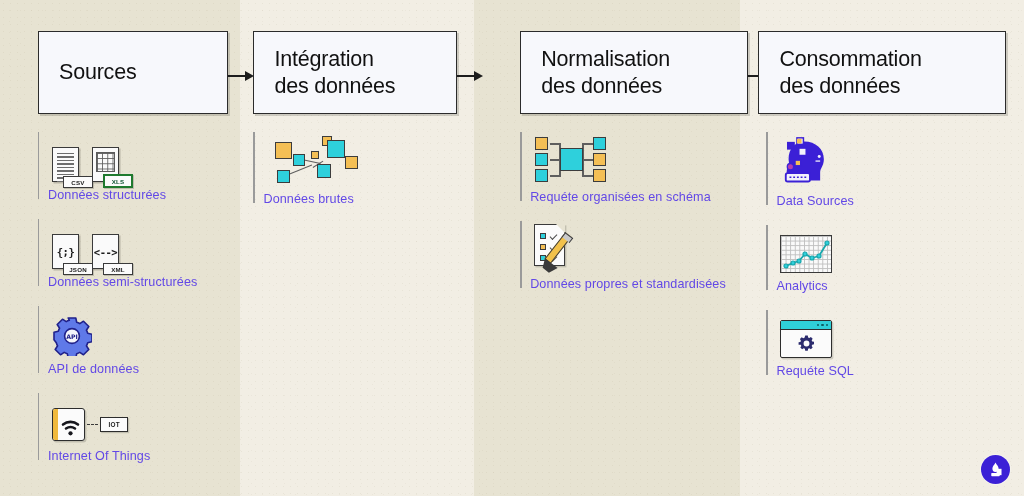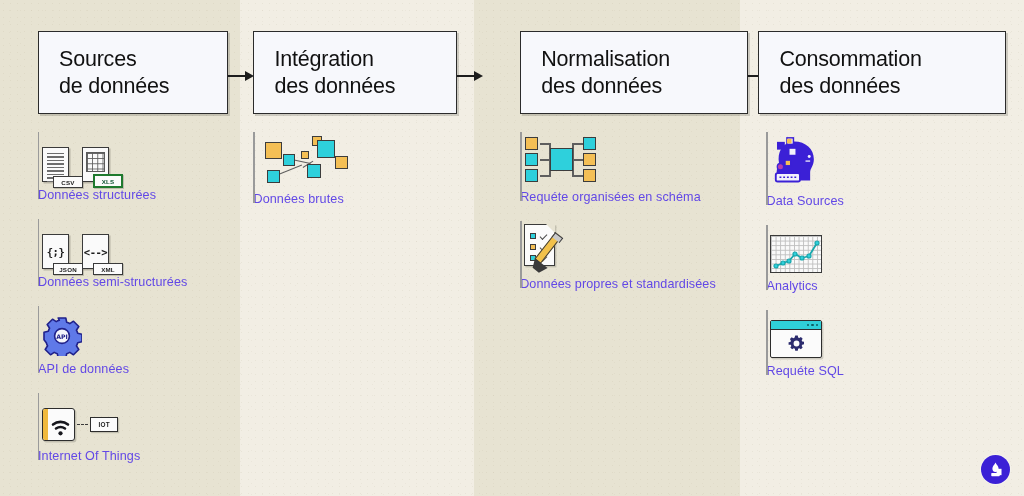--- a/index.html
+++ b/index.html
@@ -91,20 +91,21 @@
 
   
   .items {
     position: absolute;
     left: 38px;
     top: 130px;
     width: 230px;
   }
   .item {
     position: relative;
+    padding-left: 10px;
     margin-bottom: 14px;
   }
   .item::before {
     content: "";
     position: absolute;
     left: 0; top: 2px;
     width: 1.4px;
     height: calc(100% - 6px);
     background: #9a9a9a;
   }
@@ -320,21 +321,20 @@
     <div class="stripe light" style="width:284px"></div>
   </div>
   <div class="noise"></div>
 
   <div class="columns">
 
     <div class="col" style="width:240px">
 
       <div class="phase-box">
         <div class="line">Sources</div>
-        <div class="line">de données</div>
       </div>
       <div class="phase-arrow">
         <div class="shaft"></div>
         <div class="head"></div>
       </div>
 
       <div class="items">
 
         <div class="item">
           <div class="item-icon">

